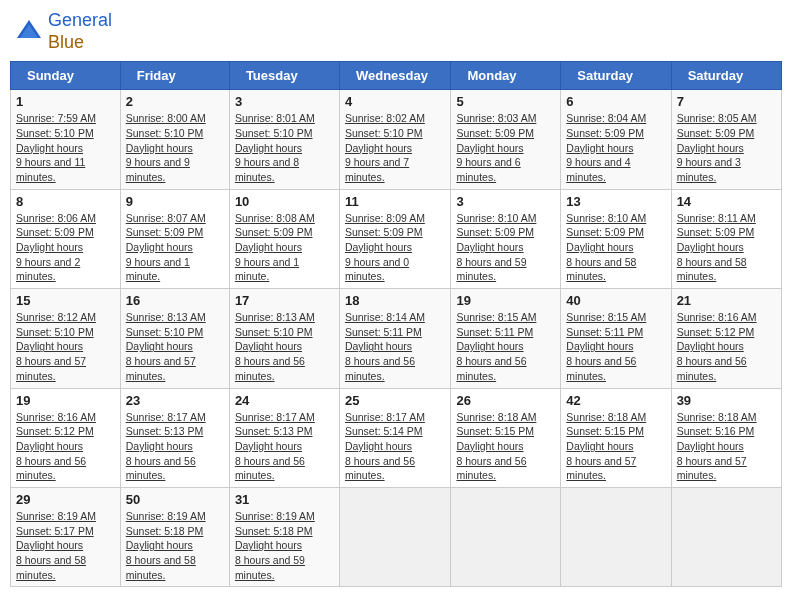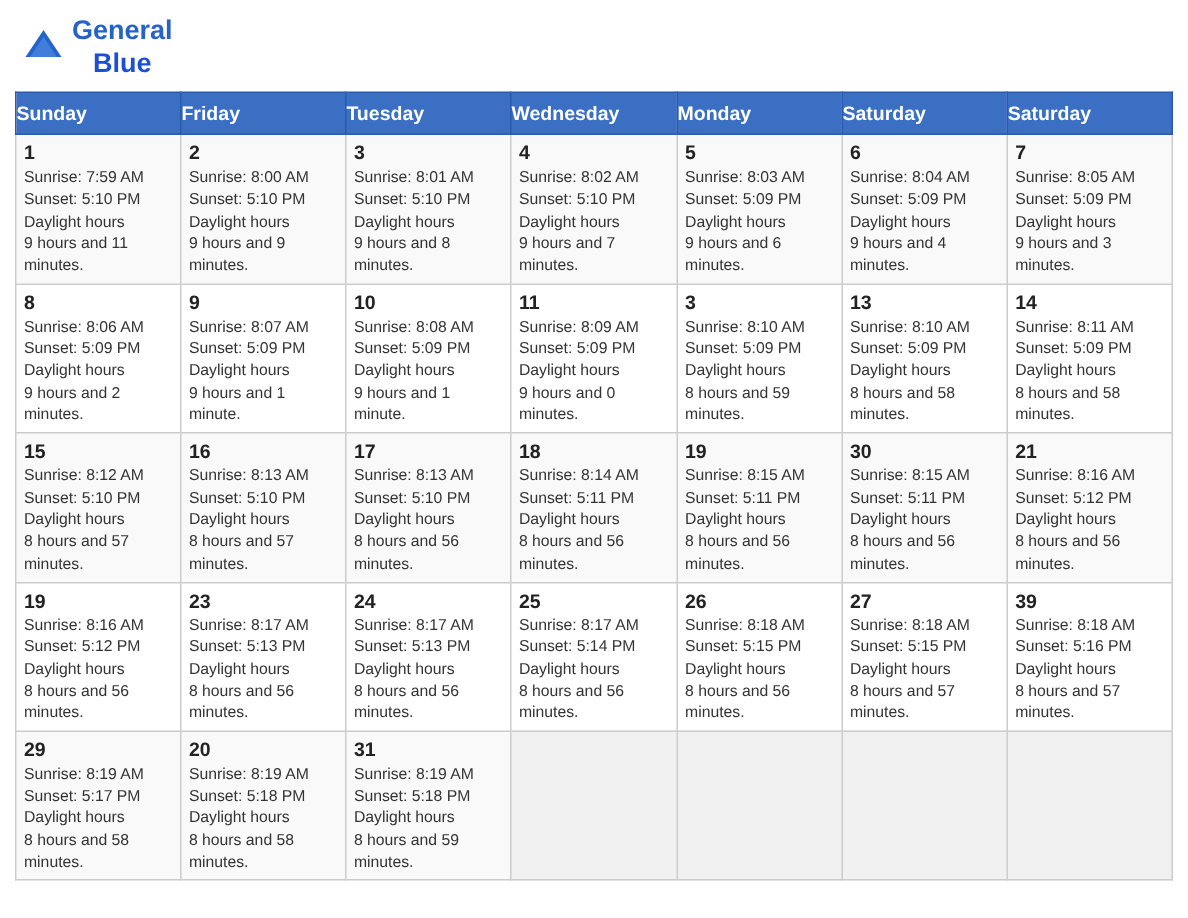--- a/index.html
+++ b/index.html
@@ -17,24 +17,23 @@
       margin-bottom: 8px;
       padding: 0 4px;
     }
     .logo {
       display: flex;
       align-items: center;
       gap: 4px;
     }
     .logo-text {
       font-size: 18px;
-      font-weight: bold;
+      font-weight: normal;
       color: #333;
       line-height: 1.2;
-      text-align: center;
     }
     .logo-text span {
       color: #2563c9;
     }
     .logo-icon {
       width: 30px;
       height: 30px;
     }
     .title-block {
       text-align: right;
@@ -51,21 +50,21 @@
     .calendar {
       width: 100%;
       border-collapse: collapse;
       font-size: 11px;
     }
     .calendar thead th {
       background: #3a6fc4;
       color: #fff;
       font-weight: bold;
       font-size: 13px;
-      padding: 6px 0;
+      padding: 6px 16px;
       text-align: left;
       border: 1px solid #2a5ab0;
     }
     .calendar tbody td {
       vertical-align: top;
       padding: 4px 5px;
       border: 1px solid #ccc;
       width: 112px;
       min-height: 80px;
       background: #fff;
@@ -76,37 +75,38 @@
     .day-number {
       font-size: 13px;
       font-weight: bold;
       color: #222;
       margin-bottom: 2px;
     }
     .day-info {
       color: #333;
       font-size: 10.5px;
       line-height: 1.4;
+      text-decoration: underline;
     }
     .empty-cell {
       background: #f0f0f0 !important;
     }
   </style>
 </head>
 <body>
 
 <div>
   <div class="header">
     <div class="logo">
       <svg class="logo-icon" viewBox="0 0 40 40">
         <polygon points="20,4 36,28 4,28" fill="#2563c9"></polygon>
         <polygon points="20,10 32,28 8,28" fill="#5b9aed" opacity="0.5"></polygon>
       </svg>
       <div class="logo-text">
-        <span>General</span><br><span style="color:#1d4ed8">Blue</span>
+        <span>General</span><br><span style="color:#a16207">Blue</span>
       </div>
     </div>
     <div class="title-block">
       <div class="month-title"></div>
       <div class="location"></div>
     </div>
   </div>
 
   <table class="calendar">
     <thead>
@@ -291,21 +291,21 @@
           <td>
           <div class="day-number">19</div>
           <div class="day-info">
             Sunrise: 8:15 AM<br>
             Sunset: 5:11 PM<br>
             Daylight hours<br>
             8 hours and 56 minutes.
           </div>
         </td>
           <td>
-          <div class="day-number">30</div>
+          <div class="day-number">40</div>
           <div class="day-info">
             Sunrise: 8:15 AM<br>
             Sunset: 5:11 PM<br>
             Daylight hours<br>
             8 hours and 56 minutes.
           </div>
         </td>
           <td>
           <div class="day-number">21</div>
           <div class="day-info">
@@ -356,21 +356,21 @@
           <td>
           <div class="day-number">26</div>
           <div class="day-info">
             Sunrise: 8:18 AM<br>
             Sunset: 5:15 PM<br>
             Daylight hours<br>
             8 hours and 56 minutes.
           </div>
         </td>
           <td>
-          <div class="day-number">27</div>
+          <div class="day-number">42</div>
           <div class="day-info">
             Sunrise: 8:18 AM<br>
             Sunset: 5:15 PM<br>
             Daylight hours<br>
             8 hours and 57 minutes.
           </div>
         </td>
           <td>
           <div class="day-number">39</div>
           <div class="day-info">
@@ -385,21 +385,21 @@
           <td>
           <div class="day-number">29</div>
           <div class="day-info">
             Sunrise: 8:19 AM<br>
             Sunset: 5:17 PM<br>
             Daylight hours<br>
             8 hours and 58 minutes.
           </div>
         </td>
           <td>
-          <div class="day-number">20</div>
+          <div class="day-number">50</div>
           <div class="day-info">
             Sunrise: 8:19 AM<br>
             Sunset: 5:18 PM<br>
             Daylight hours<br>
             8 hours and 58 minutes.
           </div>
         </td>
           <td>
           <div class="day-number">31</div>
           <div class="day-info">

